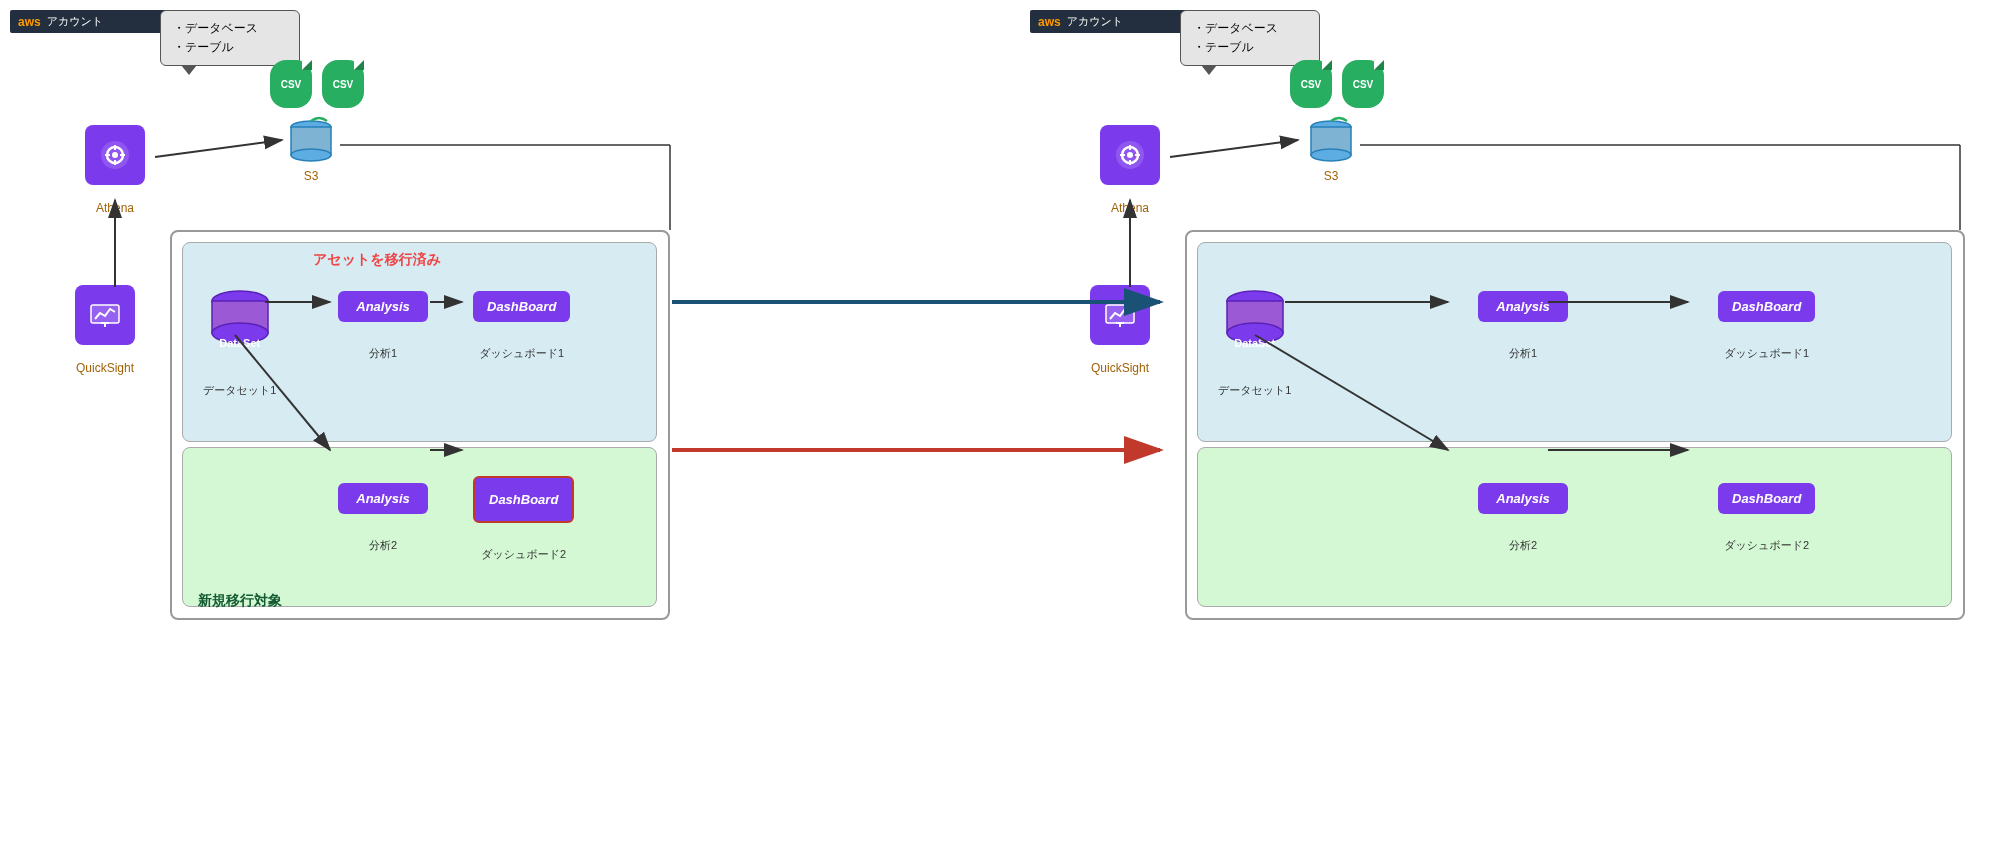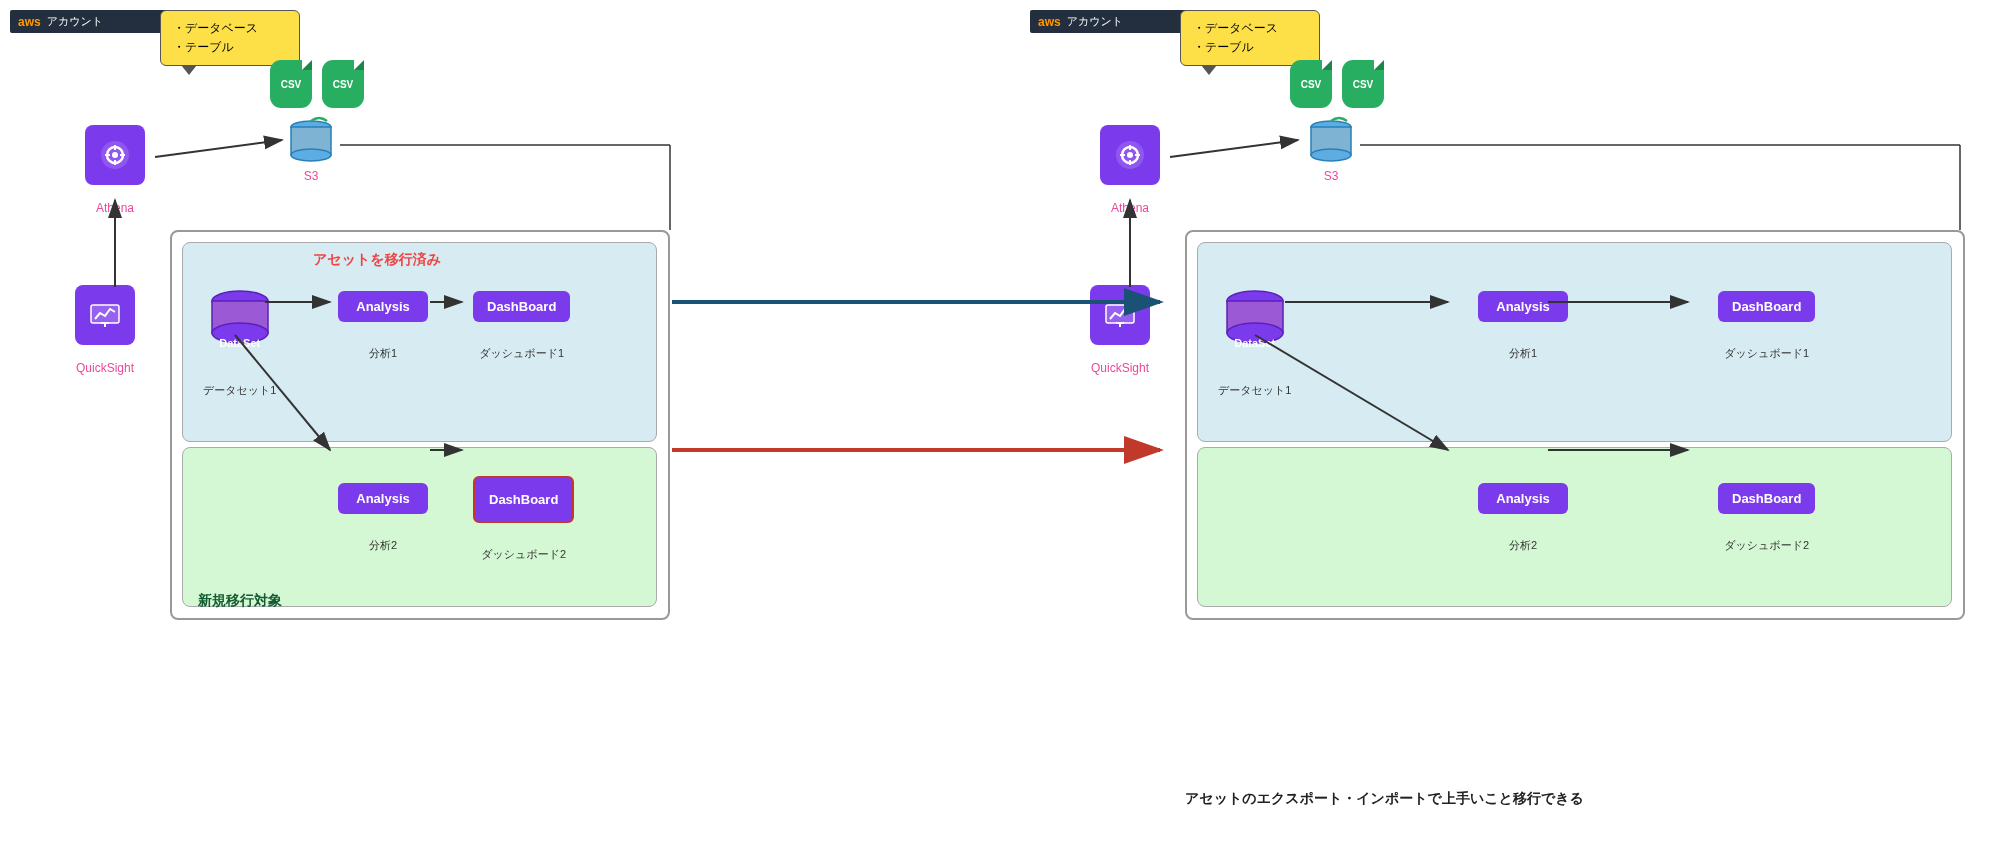--- a/index.html
+++ b/index.html
@@ -35,21 +35,21 @@
     }
     .aws-logo {
       color: #ff9900;
       font-weight: bold;
       font-size: 12px;
     }
 
     
     .callout {
       position: absolute;
-      background: #fde047;
+      background: #e5e5e5;
       border: 1.5px solid #555;
       border-radius: 6px;
       padding: 8px 12px;
       font-size: 12px;
       line-height: 1.6;
     }
     .callout::after {
       content: '';
       position: absolute;
       bottom: -10px;
@@ -73,30 +73,30 @@
       border-radius: 8px;
       display: flex;
       align-items: center;
       justify-content: center;
       font-size: 22px;
       color: white;
     }
     .icon-box.purple { background: #7c3aed; }
     .icon-label {
       font-size: 12px;
-      color: #ec4899;
+      color: #a16207;
       text-align: left;
     }
 
     
     .csv-icon {
       width: 42px;
       height: 48px;
       background: #27ae60;
-      border-radius: 11px;
+      border-radius: 16px;
       display: flex;
       align-items: center;
       justify-content: center;
       color: white;
       font-size: 10px;
       font-weight: bold;
       position: relative;
     }
     .csv-icon::before {
       content: '';
@@ -141,20 +141,21 @@
     }
     .qs-box {
       background: #7c3aed;
       color: white;
       border-radius: 6px;
       padding: 8px 14px;
       font-size: 13px;
       font-weight: 600;
       min-width: 90px;
       text-align: center;
+      font-style: italic;
     }
     .qs-label {
       font-size: 11px;
       color: #333;
       margin-top: 20px;
     }
 
     
     .red-outline {
       border: 2.5px solid #c0392b !important;
@@ -383,21 +384,20 @@
         <div class="qs-label">分析2</div>
       </div>
 
       <div class="qs-component" style="left:520px; top:35px;">
         <div class="qs-box">DashBoard</div>
         <div class="qs-label">ダッシュボード2</div>
       </div>
     </div>
   </div>
 
-  <div class="bottom-text" style="left:1185px; top:790px;">アセットのエクスポート・インポートで上手いこと移行できる</div>
 
   <svg class="arrows">
     <defs>
       <marker id="arrowhead-dark" markerWidth="10" markerHeight="7" refX="9" refY="3.5" orient="auto">
         <polygon points="0 0, 10 3.5, 0 7" fill="#333"></polygon>
       </marker>
       <marker id="arrowhead-blue" markerWidth="10" markerHeight="7" refX="9" refY="3.5" orient="auto">
         <polygon points="0 0, 10 3.5, 0 7" fill="#1a5276"></polygon>
       </marker>
       <marker id="arrowhead-red" markerWidth="10" markerHeight="7" refX="9" refY="3.5" orient="auto">

